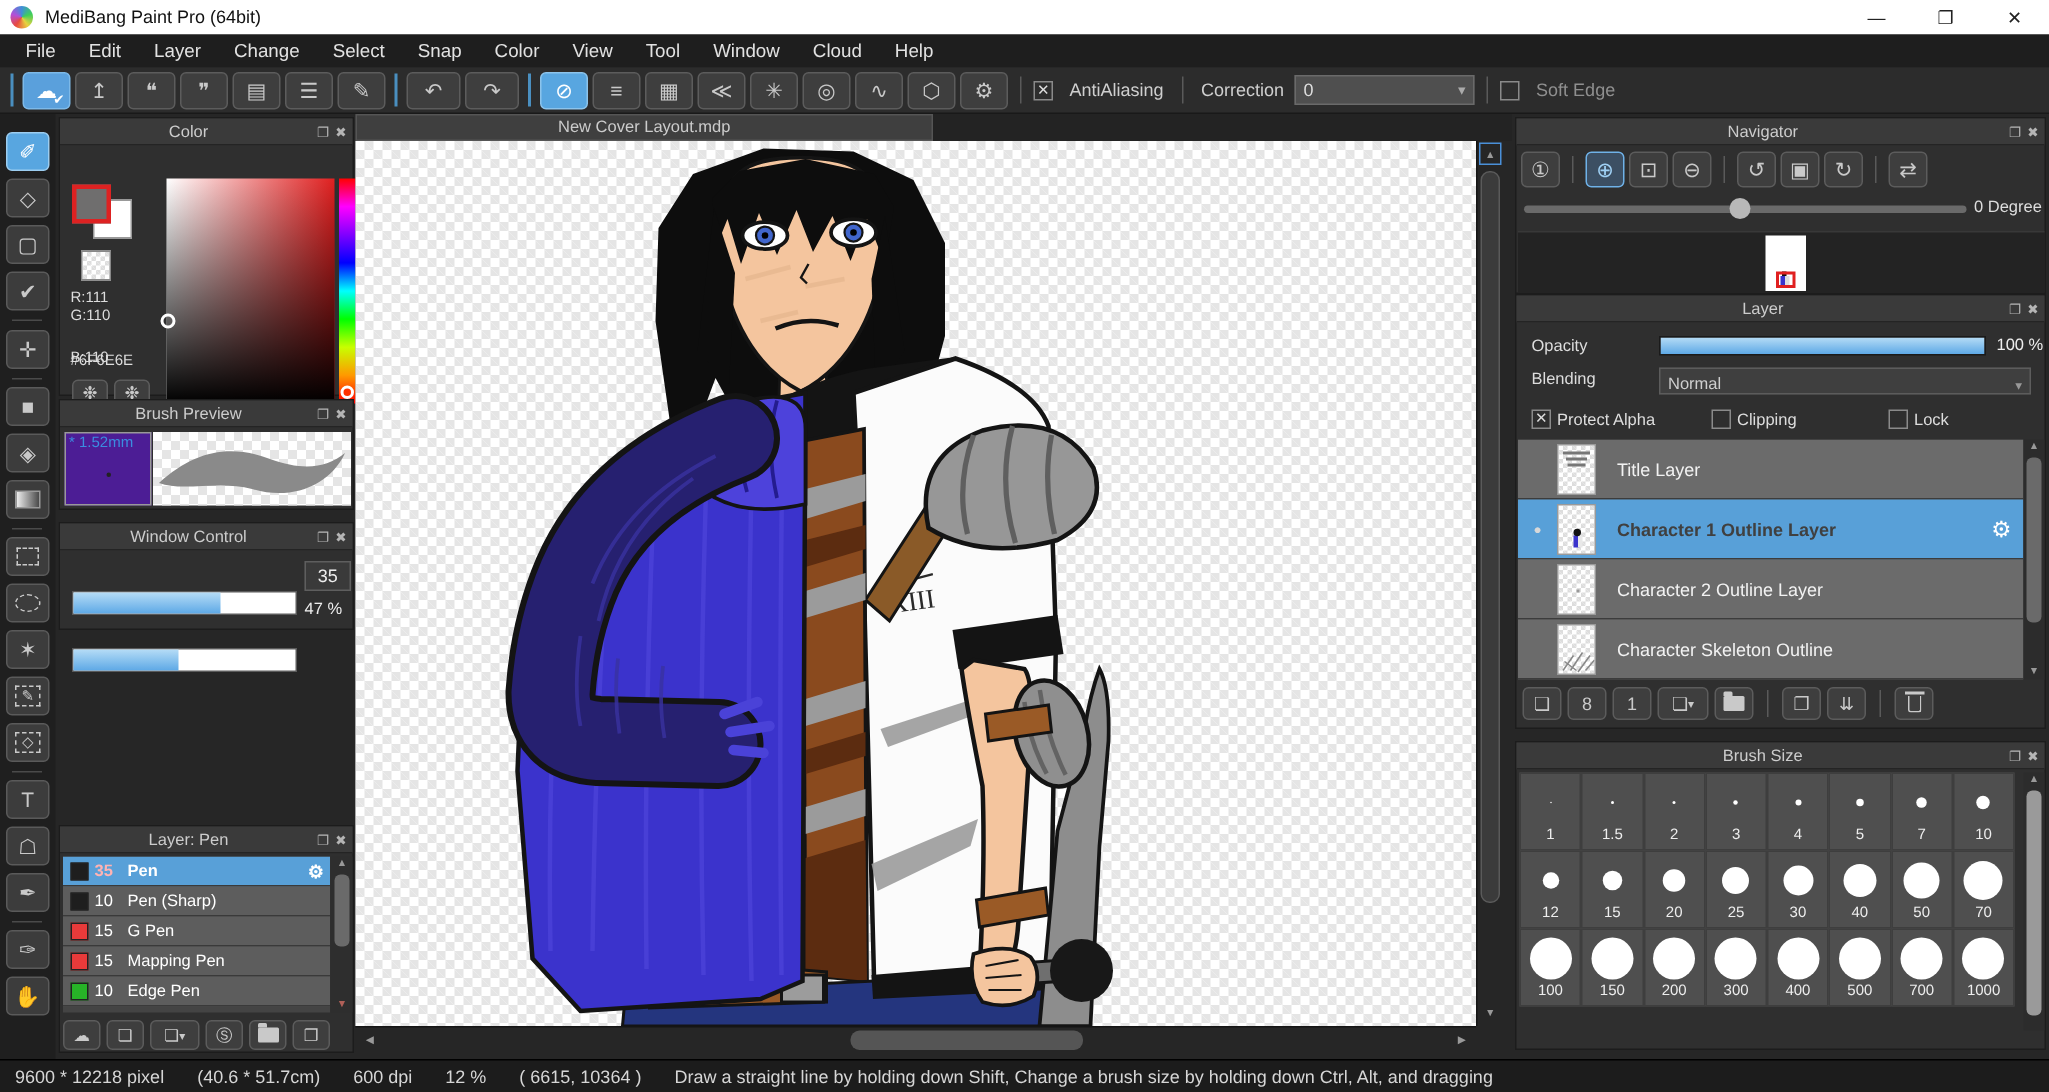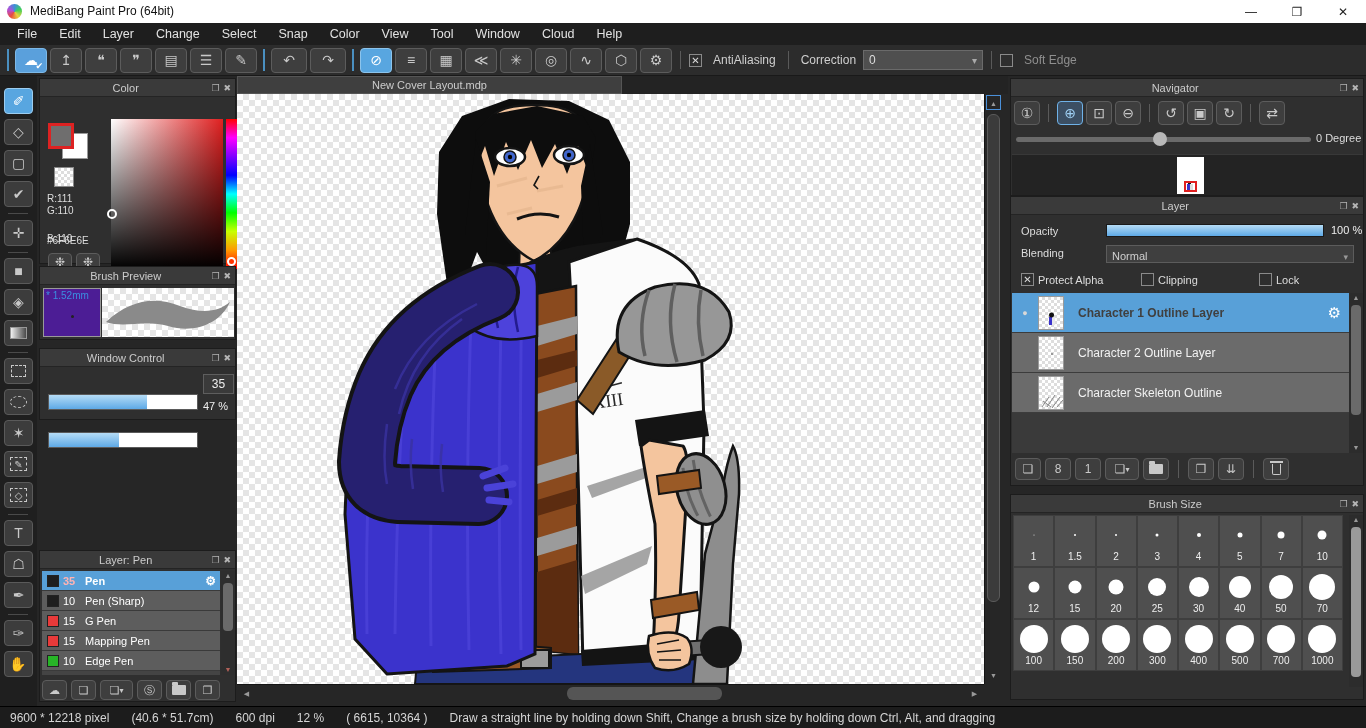--- a/index.html
+++ b/index.html
@@ -573,20 +573,29 @@
     </div>
     <div class="laychk" style="left:130px">
       <div class="chk"></div>
       <span class="lrow-label">Clipping</span>
     </div>
     <div class="laychk" style="left:248px">
       <div class="chk"></div>
       <span class="lrow-label">Lock</span>
     </div>
     <div id="layer-list" class="abs">
+        <div class="lrow">
+          <div class="lgut"></div>
+          <div class="lthumb checker-sm"><svg width="26" height="34">
+              <rect x="3" y="4" width="18" height="2" fill="#777"></rect>
+              <rect x="5" y="8" width="14" height="2" fill="#777"></rect>
+              <rect x="6" y="12" width="12" height="2" fill="#777"></rect>
+            </svg></div>
+          <div class="lname">Title Layer</div>
+        </div>
         <div class="lrow sel">
           <div class="lgut">●</div>
           <div class="lthumb checker-sm"><svg width="26" height="34">
               <rect x="10" y="20" width="4" height="8" fill="#3b33cc"></rect>
               <rect x="13" y="20" width="3" height="8" fill="#e8e8e8"></rect>
               <circle cx="12.5" cy="18" r="2.5" fill="#111"></circle>
             </svg></div>
           <div class="lname">Character 1 Outline Layer</div>
           <div class="lgear">⚙</div>
         </div>

